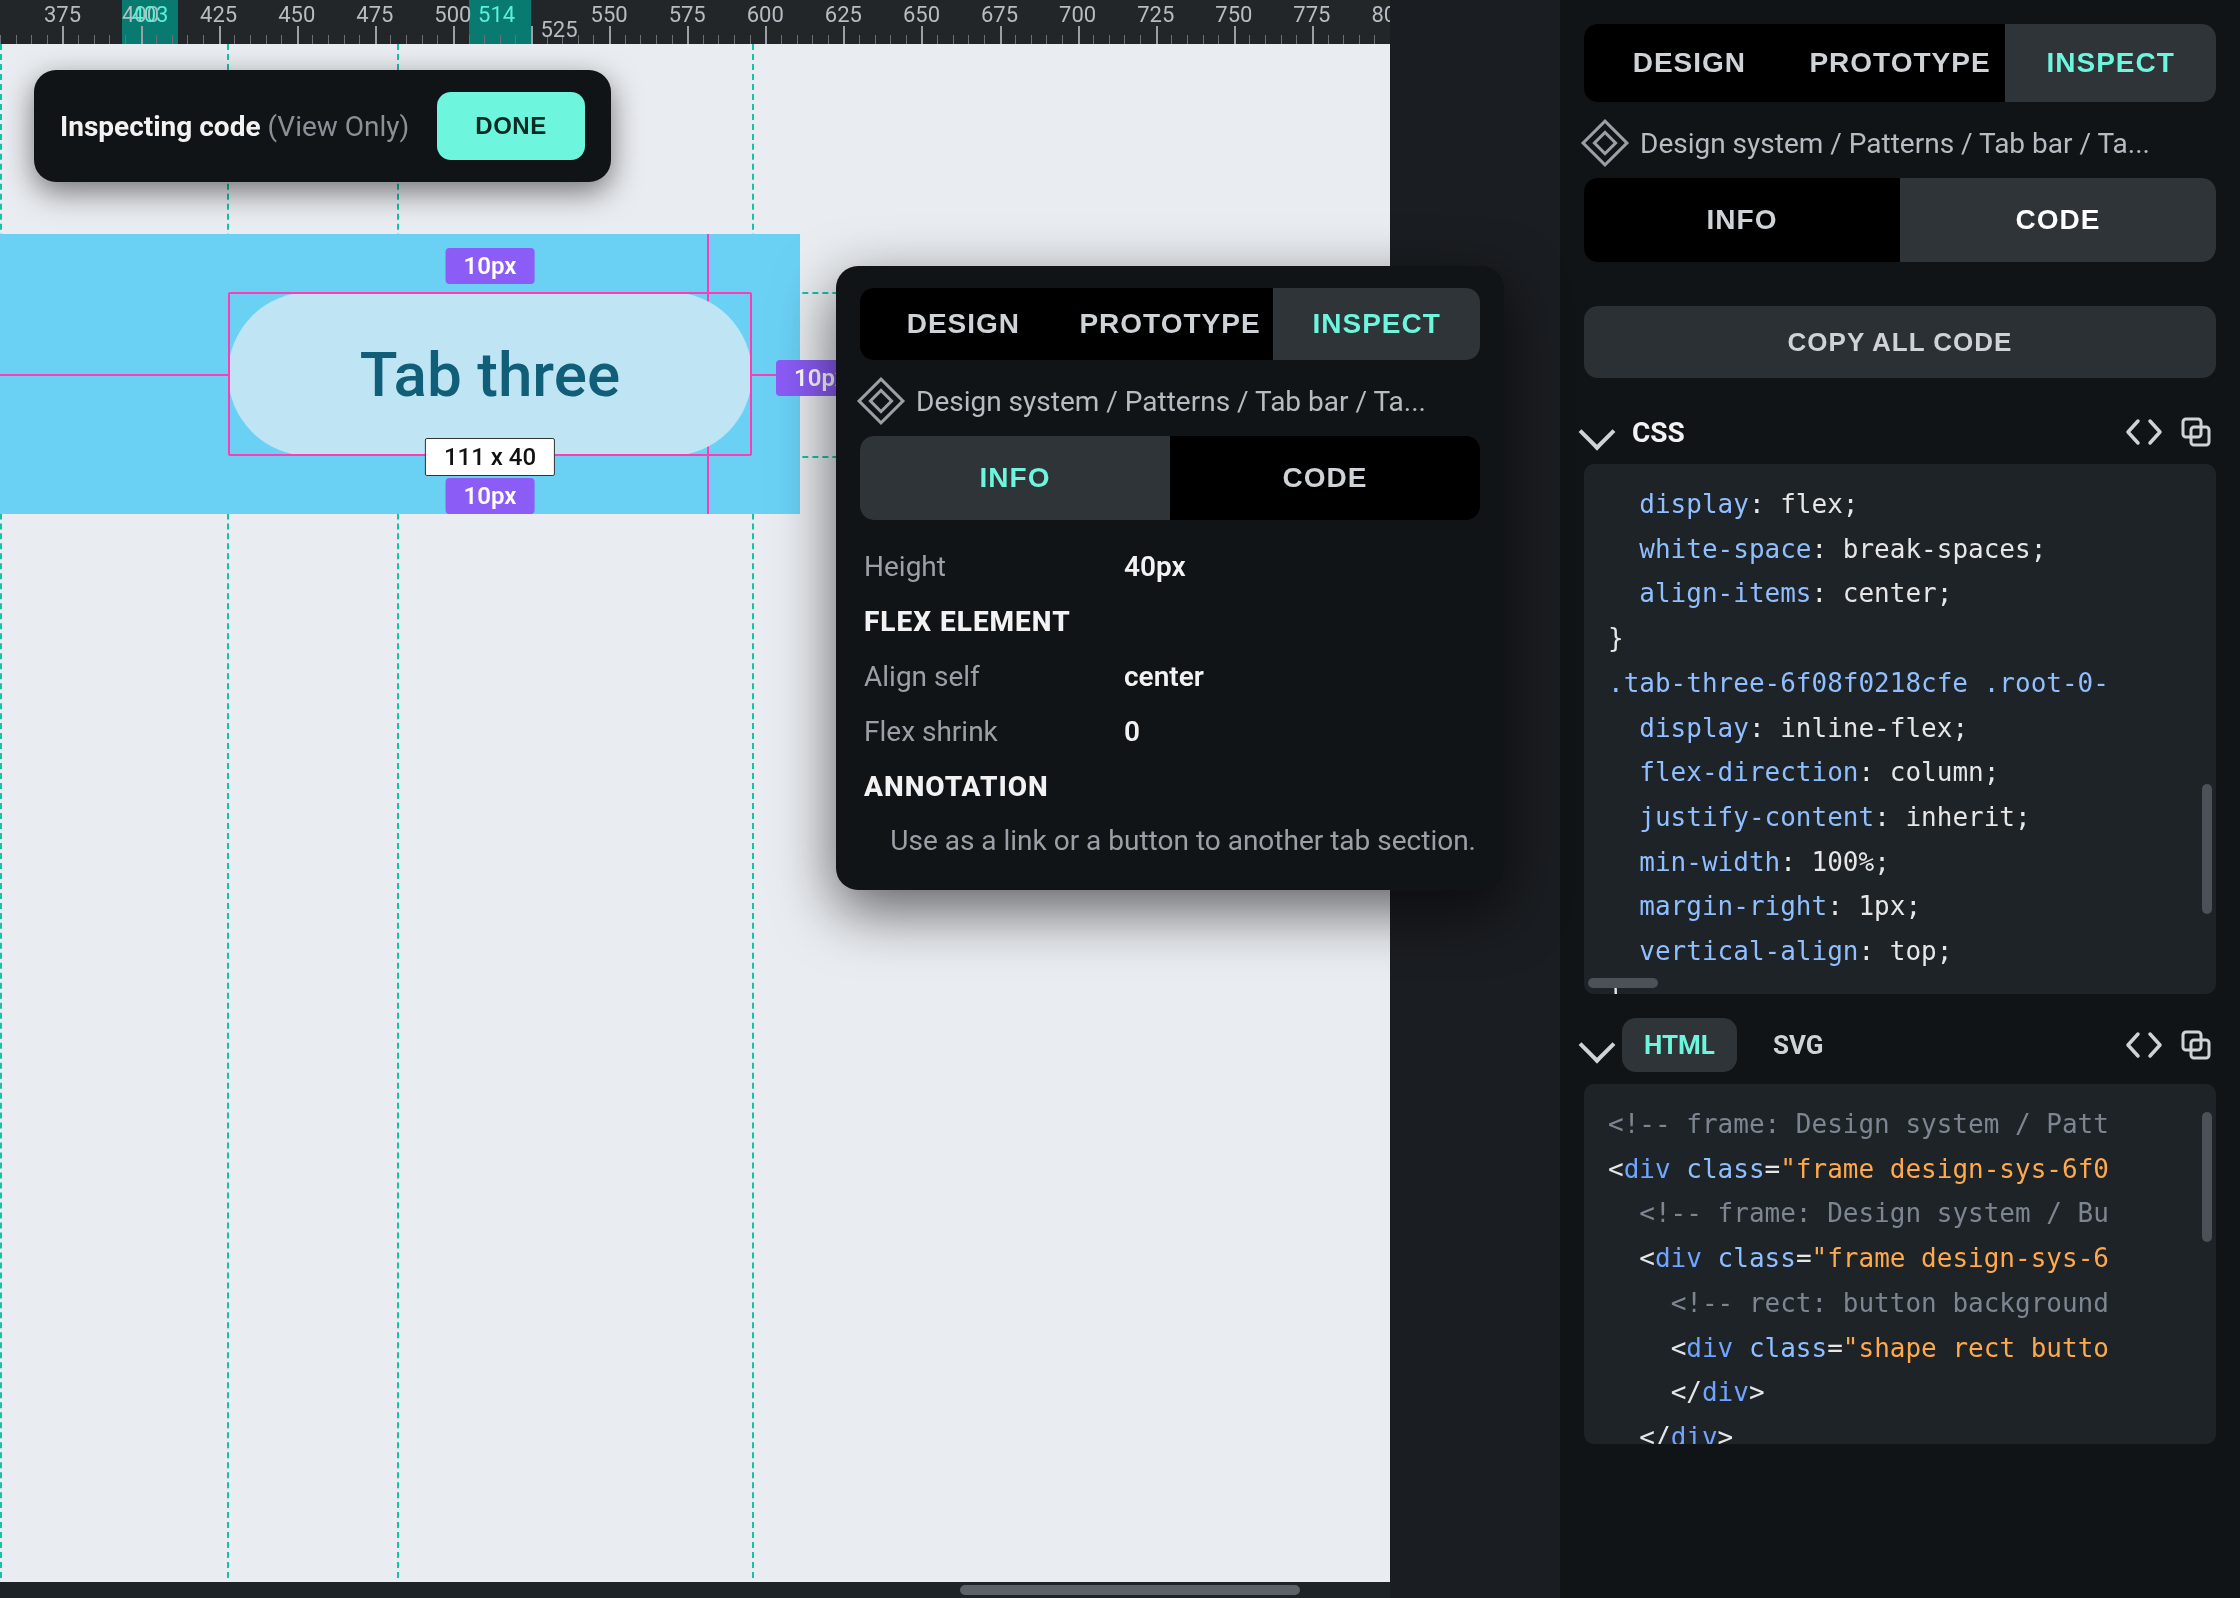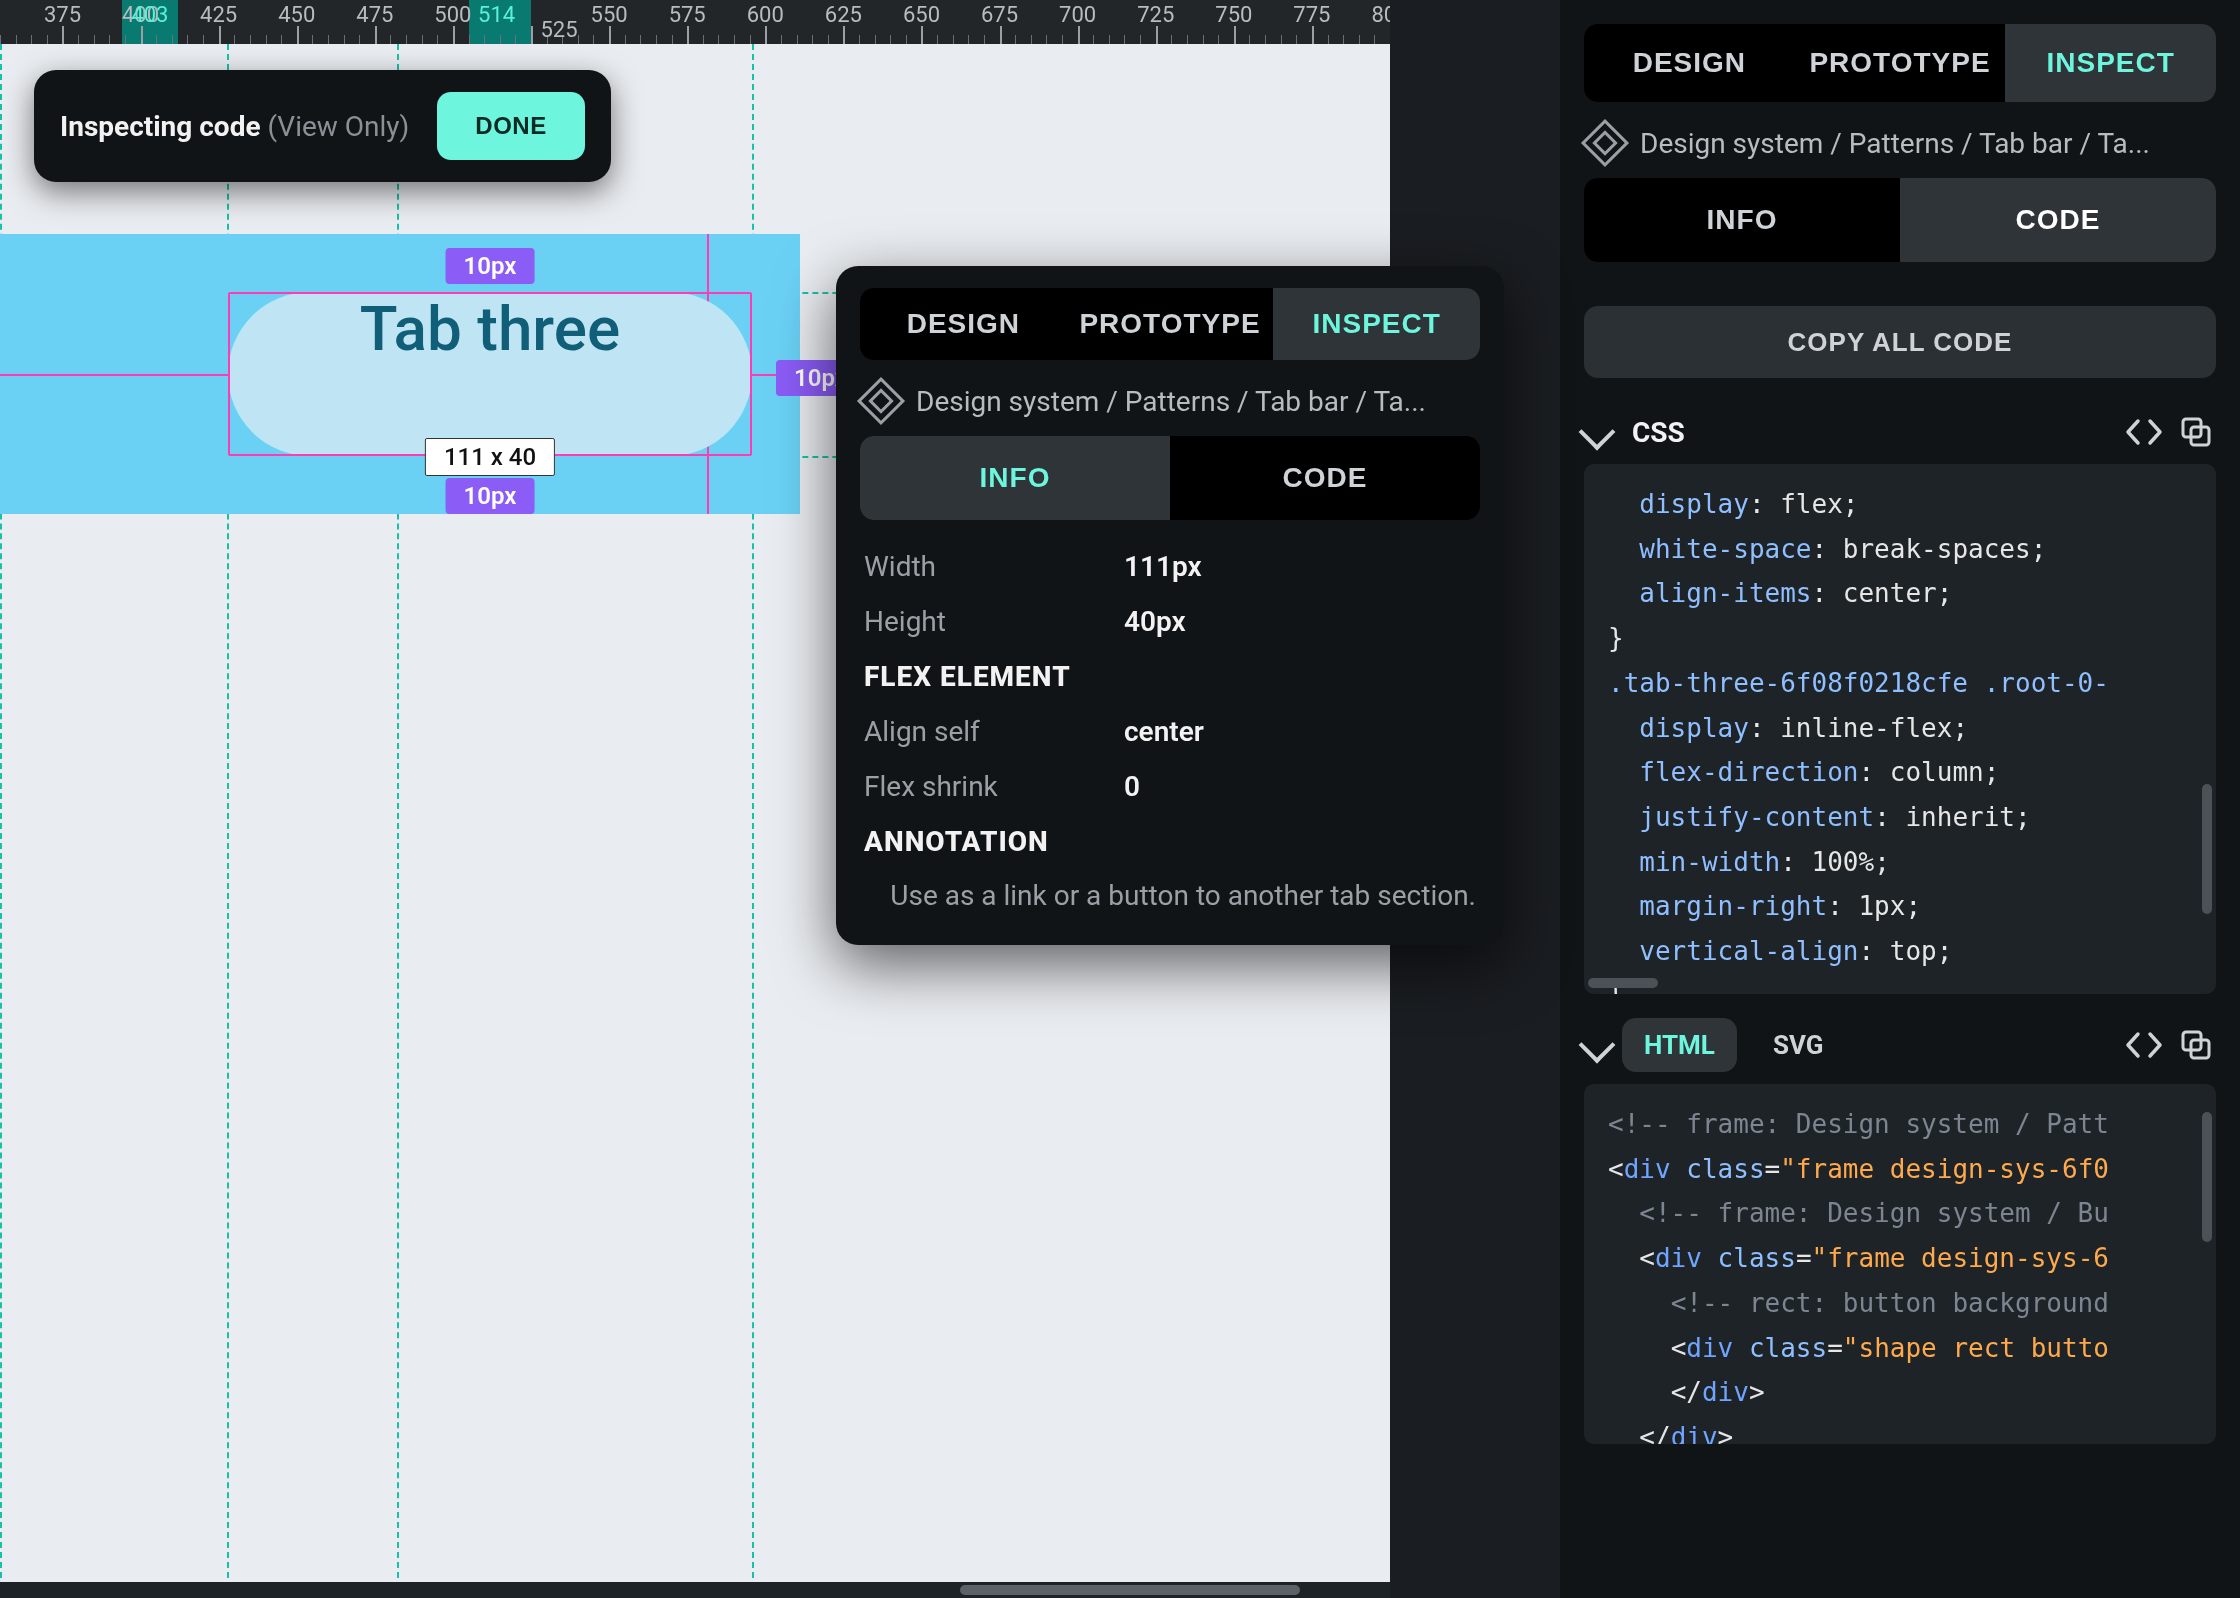--- a/index.html
+++ b/index.html
@@ -102,21 +102,21 @@
 .white-tab span {
   color:#115e78; font-size: 62px; font-weight: 500;
 }
 .sel-tab {
   position: absolute;
   left: 228px; top: 248px;
   width: 524px;
   height: 164px;
   background: #bfe5f5;
   border-radius: 82px;
-  display:flex; align-items:flex-start; justify-content:center;
+  display:flex; align-items:center; justify-content:center;
 }
 .sel-tab span { color:#115e78; font-size:62px; font-weight:500; }
 .sel-outline {
   position: absolute;
   left: 228px; top: 248px;
   width: 524px; height: 164px;
   border: 2px solid #ff3bb6;
   border-radius: 2px;
   pointer-events: none;
 }
@@ -481,24 +481,20 @@
   <div class="crumb-row">
     <div class="crumb-icon"></div>
     <div class="crumb-text">Design system / Patterns / Tab bar / Ta...</div>
   </div>
   <div class="seg2">
     <button class="active">INFO</button>
     <button>CODE</button>
   </div>
 
   <div class="kv-row">
-      <div class="k">Width</div>
-      <div class="v">111px</div>
-    </div>
-  <div class="kv-row">
       <div class="k">Height</div>
       <div class="v">40px</div>
     </div>
 
   <div class="section-title">FLEX ELEMENT</div>
   <div class="kv-row">
       <div class="k">Align self</div>
       <div class="v">center</div>
     </div>
   <div class="kv-row">

